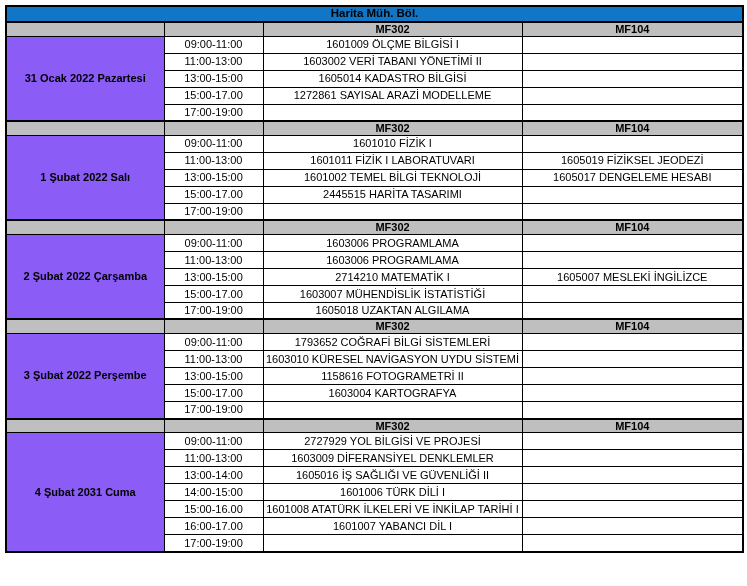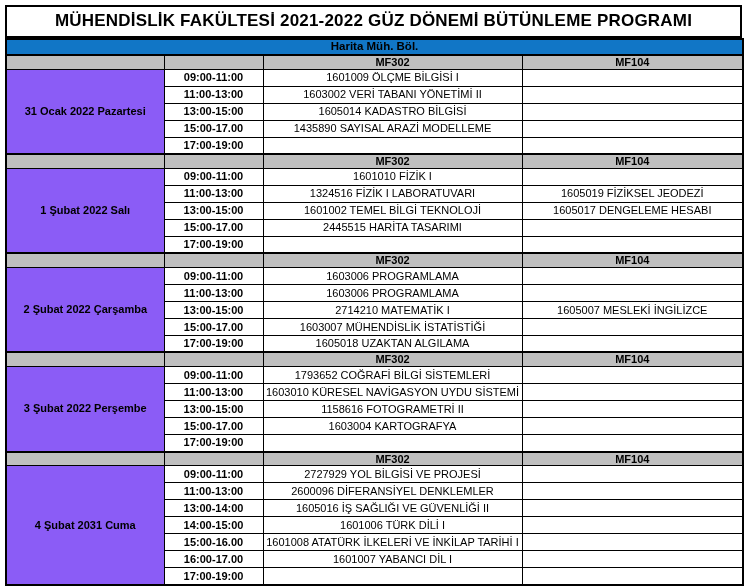--- a/index.html
+++ b/index.html
@@ -59,28 +59,27 @@
     background: var(--gray);
     font-weight: bold;
     height: 13px;
     border-top: 2px solid var(--border);
   }
   td.date-cell {
     font-weight: bold;
     font-size: 11px;
     background: #8b5cf6;
   }
-  td.time-cell { font-weight: bold; }
+  td.time-cell { font-weight: normal; }
   td.course-cell { font-weight: normal; }
 </style>
 </head>
 <body>
 
 <div class="page">
-  <div class="title-box">MÜHENDİSLİK FAKÜLTESİ 2021-2022 GÜZ DÖNEMİ BÜTÜNLEME PROGRAMI</div>
 
   <table class="schedule">
     <colgroup>
       <col class="c-day">
         <col class="c-time">
         <col class="c-r1">
         <col class="c-r2">
     </colgroup>
     <tbody>
       <tr class="dept-row">
@@ -104,21 +103,21 @@
           <td class="course-cell">1603002 VERİ TABANI YÖNETİMİ II</td>
           <td class="course-cell"></td>
         </tr>
         <tr>
           <td class="time-cell">13:00-15:00</td>
           <td class="course-cell">1605014 KADASTRO BİLGİSİ</td>
           <td class="course-cell"></td>
         </tr>
         <tr>
           <td class="time-cell">15:00-17.00</td>
-          <td class="course-cell">1435890 SAYISAL ARAZİ MODELLEME</td>
+          <td class="course-cell">1272861 SAYISAL ARAZİ MODELLEME</td>
           <td class="course-cell"></td>
         </tr>
         <tr>
           <td class="time-cell">17:00-19:00</td>
           <td class="course-cell"></td>
           <td class="course-cell"></td>
         </tr>
         <tr class="room-header-row">
           <td></td>
           <td></td>
@@ -126,21 +125,21 @@
           <td>MF104</td>
         </tr>
         <tr>
           <td class="date-cell" rowspan="5">1 Şubat 2022 Salı</td>
           <td class="time-cell">09:00-11:00</td>
           <td class="course-cell">1601010 FİZİK I</td>
           <td class="course-cell"></td>
         </tr>
         <tr>
           <td class="time-cell">11:00-13:00</td>
-          <td class="course-cell">1324516 FİZİK I LABORATUVARI</td>
+          <td class="course-cell">1601011 FİZİK I LABORATUVARI</td>
           <td class="course-cell">1605019 FİZİKSEL JEODEZİ</td>
         </tr>
         <tr>
           <td class="time-cell">13:00-15:00</td>
           <td class="course-cell">1601002 TEMEL BİLGİ TEKNOLOJİ</td>
           <td class="course-cell">1605017 DENGELEME HESABI</td>
         </tr>
         <tr>
           <td class="time-cell">15:00-17.00</td>
           <td class="course-cell">2445515 HARİTA TASARIMI</td>
@@ -222,21 +221,21 @@
           <td>MF104</td>
         </tr>
         <tr>
           <td class="date-cell" rowspan="7">4 Şubat 2031 Cuma</td>
           <td class="time-cell">09:00-11:00</td>
           <td class="course-cell">2727929 YOL BİLGİSİ VE PROJESİ</td>
           <td class="course-cell"></td>
         </tr>
         <tr>
           <td class="time-cell">11:00-13:00</td>
-          <td class="course-cell">2600096 DİFERANSİYEL DENKLEMLER</td>
+          <td class="course-cell">1603009 DİFERANSİYEL DENKLEMLER</td>
           <td class="course-cell"></td>
         </tr>
         <tr>
           <td class="time-cell">13:00-14:00</td>
           <td class="course-cell">1605016 İŞ SAĞLIĞI VE GÜVENLİĞİ II</td>
           <td class="course-cell"></td>
         </tr>
         <tr>
           <td class="time-cell">14:00-15:00</td>
           <td class="course-cell">1601006 TÜRK DİLİ I</td>

